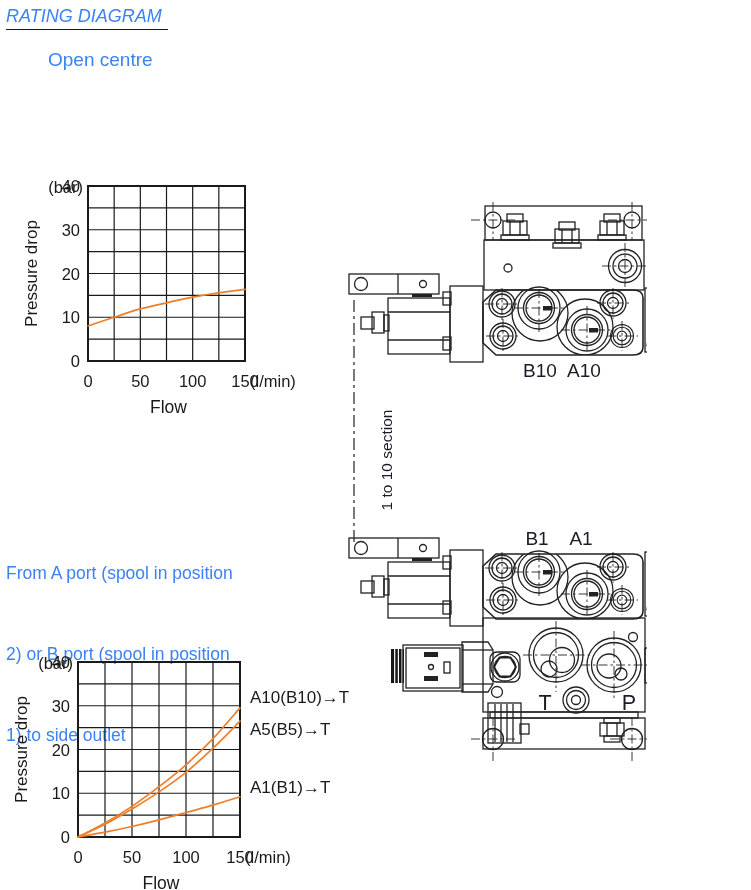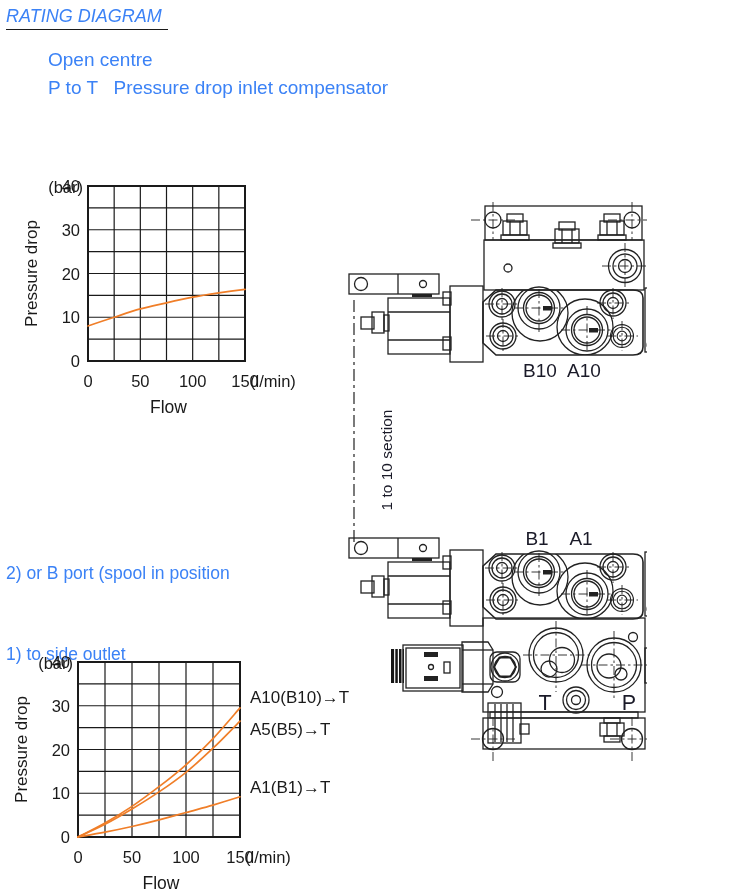--- a/index.html
+++ b/index.html
@@ -21,21 +21,20 @@
   .dlabel-big { font-size:21.5px; fill:#1a1a28; stroke:none; }
   .dnote { font-size:15.5px; fill:#1a1a28; stroke:none; }
 </style>
 </head>
 <body>
 
 <div class="page">
 
   <div class="abs title">RATING DIAGRAM</div>
   <div class="abs subtitle" style="top:49px;">Open centre</div>
-  <div class="abs subtitle" style="top:77px;">P to T   Pressure drop inlet compensator</div>
 
   <div id="chart1" class="abs chart-slot" style="left:0;top:170px;width:332px;height:250px;"><svg width="332" height="250">
         <line x1="114.16666666666666" y1="16" x2="114.16666666666666" y2="191" stroke="#1a1a1a" stroke-width="1.2"></line>
         <line x1="140.33333333333331" y1="16" x2="140.33333333333331" y2="191" stroke="#1a1a1a" stroke-width="1.2"></line>
         <line x1="166.5" y1="16" x2="166.5" y2="191" stroke="#1a1a1a" stroke-width="1.2"></line>
         <line x1="192.66666666666666" y1="16" x2="192.66666666666666" y2="191" stroke="#1a1a1a" stroke-width="1.2"></line>
         <line x1="218.83333333333334" y1="16" x2="218.83333333333334" y2="191" stroke="#1a1a1a" stroke-width="1.2"></line>
         <line x1="88" y1="169.125" x2="245" y2="169.125" stroke="#1a1a1a" stroke-width="1.2"></line>
         <line x1="88" y1="147.25" x2="245" y2="147.25" stroke="#1a1a1a" stroke-width="1.2"></line>
         <line x1="88" y1="125.375" x2="245" y2="125.375" stroke="#1a1a1a" stroke-width="1.2"></line>
@@ -54,20 +53,21 @@
         <text x="31" y="103.5" text-anchor="middle" dominant-baseline="central" font-size="17" fill="#1a1a1a" transform="rotate(-90 31 103.5)">Pressure drop</text>
         <text x="88" y="211" text-anchor="middle" dominant-baseline="central" font-size="16.5" fill="#1a1a1a">0</text>
         <text x="140.33333333333331" y="211" text-anchor="middle" dominant-baseline="central" font-size="16.5" fill="#1a1a1a">50</text>
         <text x="192.66666666666666" y="211" text-anchor="middle" dominant-baseline="central" font-size="16.5" fill="#1a1a1a">100</text>
         <text x="245" y="211" text-anchor="middle" dominant-baseline="central" font-size="16.5" fill="#1a1a1a">150</text>
         <text x="250" y="211" text-anchor="start" dominant-baseline="central" font-size="16.5" fill="#1a1a1a">(l/min)</text>
         <text x="168.5" y="237" text-anchor="middle" dominant-baseline="central" font-size="17.5" fill="#1a1a1a">Flow</text>
       </svg></div>
 
   <div class="abs workport">
+    <div>From A port (spool in position</div>
     <div>2) or B port (spool in position</div>
     <div>1) to side outlet</div>
   </div>
 
   <div id="chart2" class="abs chart-slot" style="left:0;top:645px;width:372px;height:245px;"><svg width="372" height="245">
         <line x1="105" y1="17" x2="105" y2="192" stroke="#1a1a1a" stroke-width="1.2"></line>
         <line x1="132" y1="17" x2="132" y2="192" stroke="#1a1a1a" stroke-width="1.2"></line>
         <line x1="159" y1="17" x2="159" y2="192" stroke="#1a1a1a" stroke-width="1.2"></line>
         <line x1="186" y1="17" x2="186" y2="192" stroke="#1a1a1a" stroke-width="1.2"></line>
         <line x1="213" y1="17" x2="213" y2="192" stroke="#1a1a1a" stroke-width="1.2"></line>

